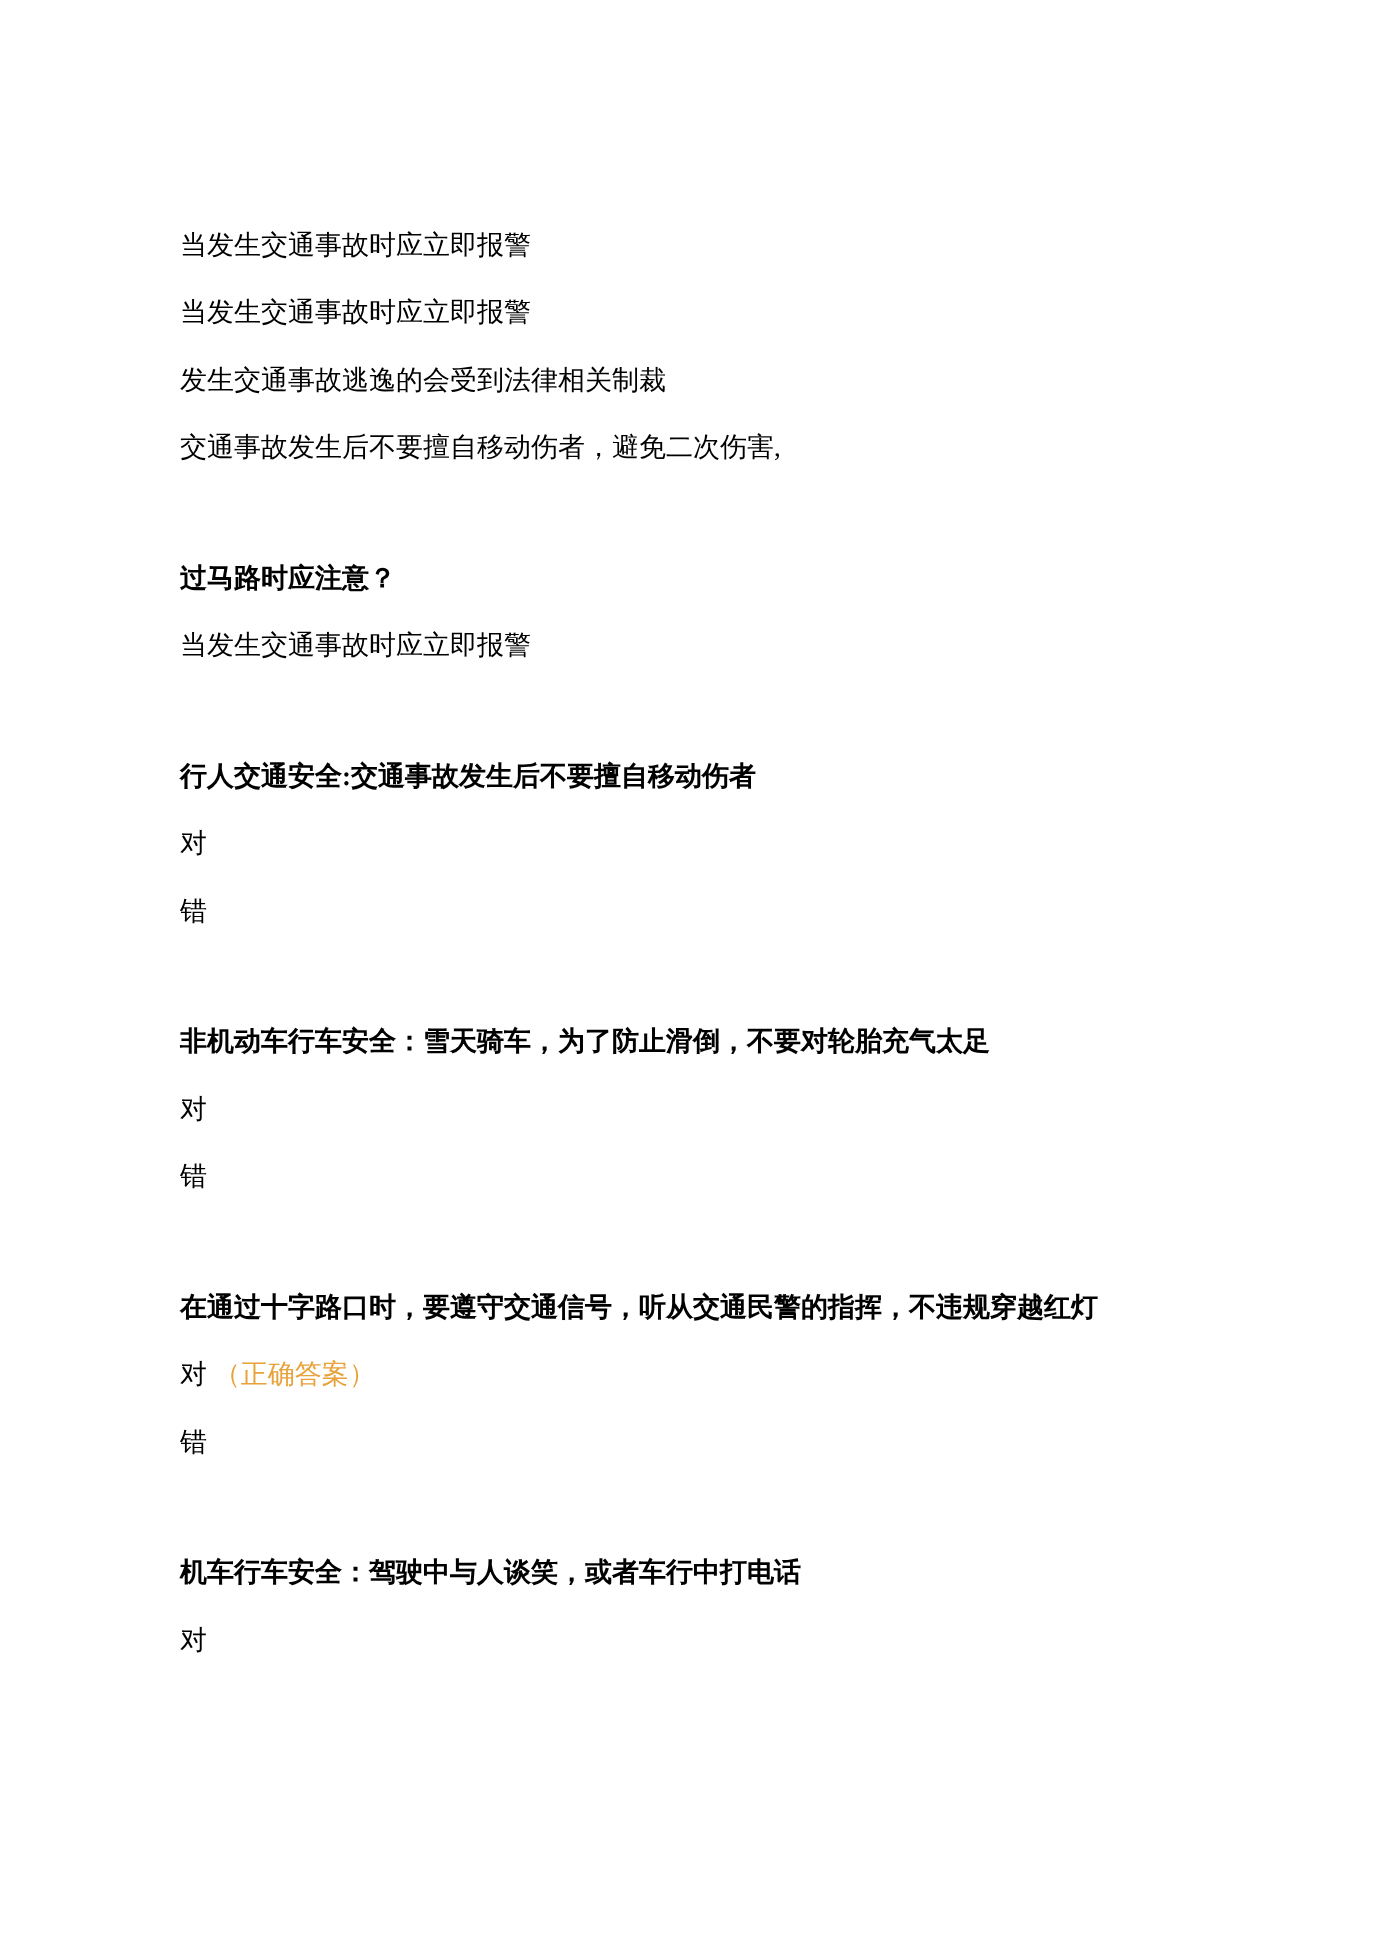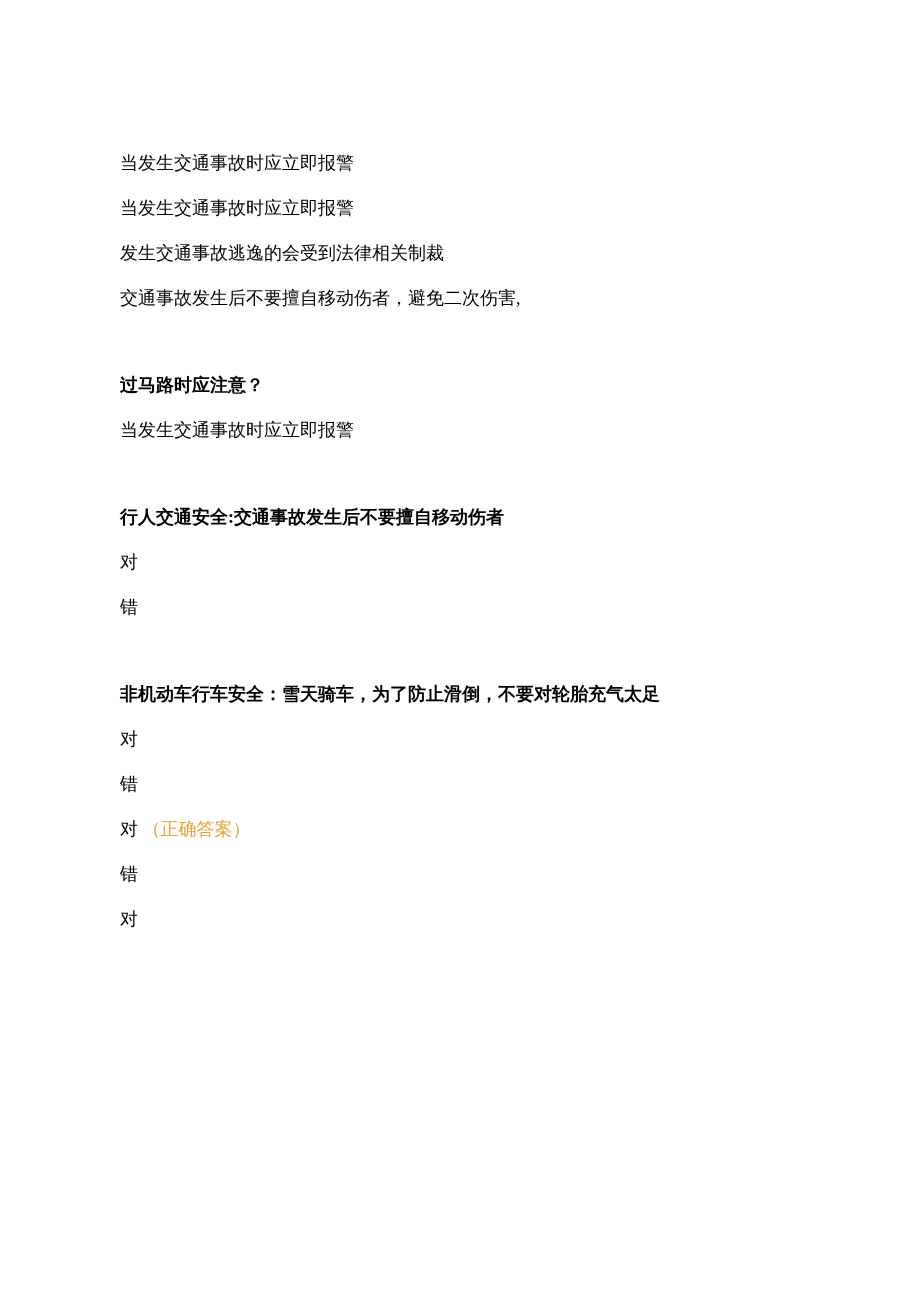--- a/index.html
+++ b/index.html
@@ -42,19 +42,21 @@
   <div class="line">当发生交通事故时应立即报警</div>
 
   <div class="line block-gap">行人交通安全:交通事故发生后不要擅自移动伤者</div>
   <div class="line">对</div>
   <div class="line">错</div>
 
   <div class="line block-gap">非机动车行车安全：雪天骑车，为了防止滑倒，不要对轮胎充气太足</div>
   <div class="line">对</div>
   <div class="line">错</div>
 
+  <div class="line block-gap">在通过十字路口时，要遵守交通信号，听从交通民警的指挥，不违规穿越红灯</div>
   <div class="line">
     <span>对</span><span class="orange"> （正确答案）</span>
   </div>
   <div class="line">错</div>
 
+  <div class="line block-gap">机车行车安全：驾驶中与人谈笑，或者车行中打电话</div>
   <div class="line">对</div>
 </div>
 
 </body></html>

